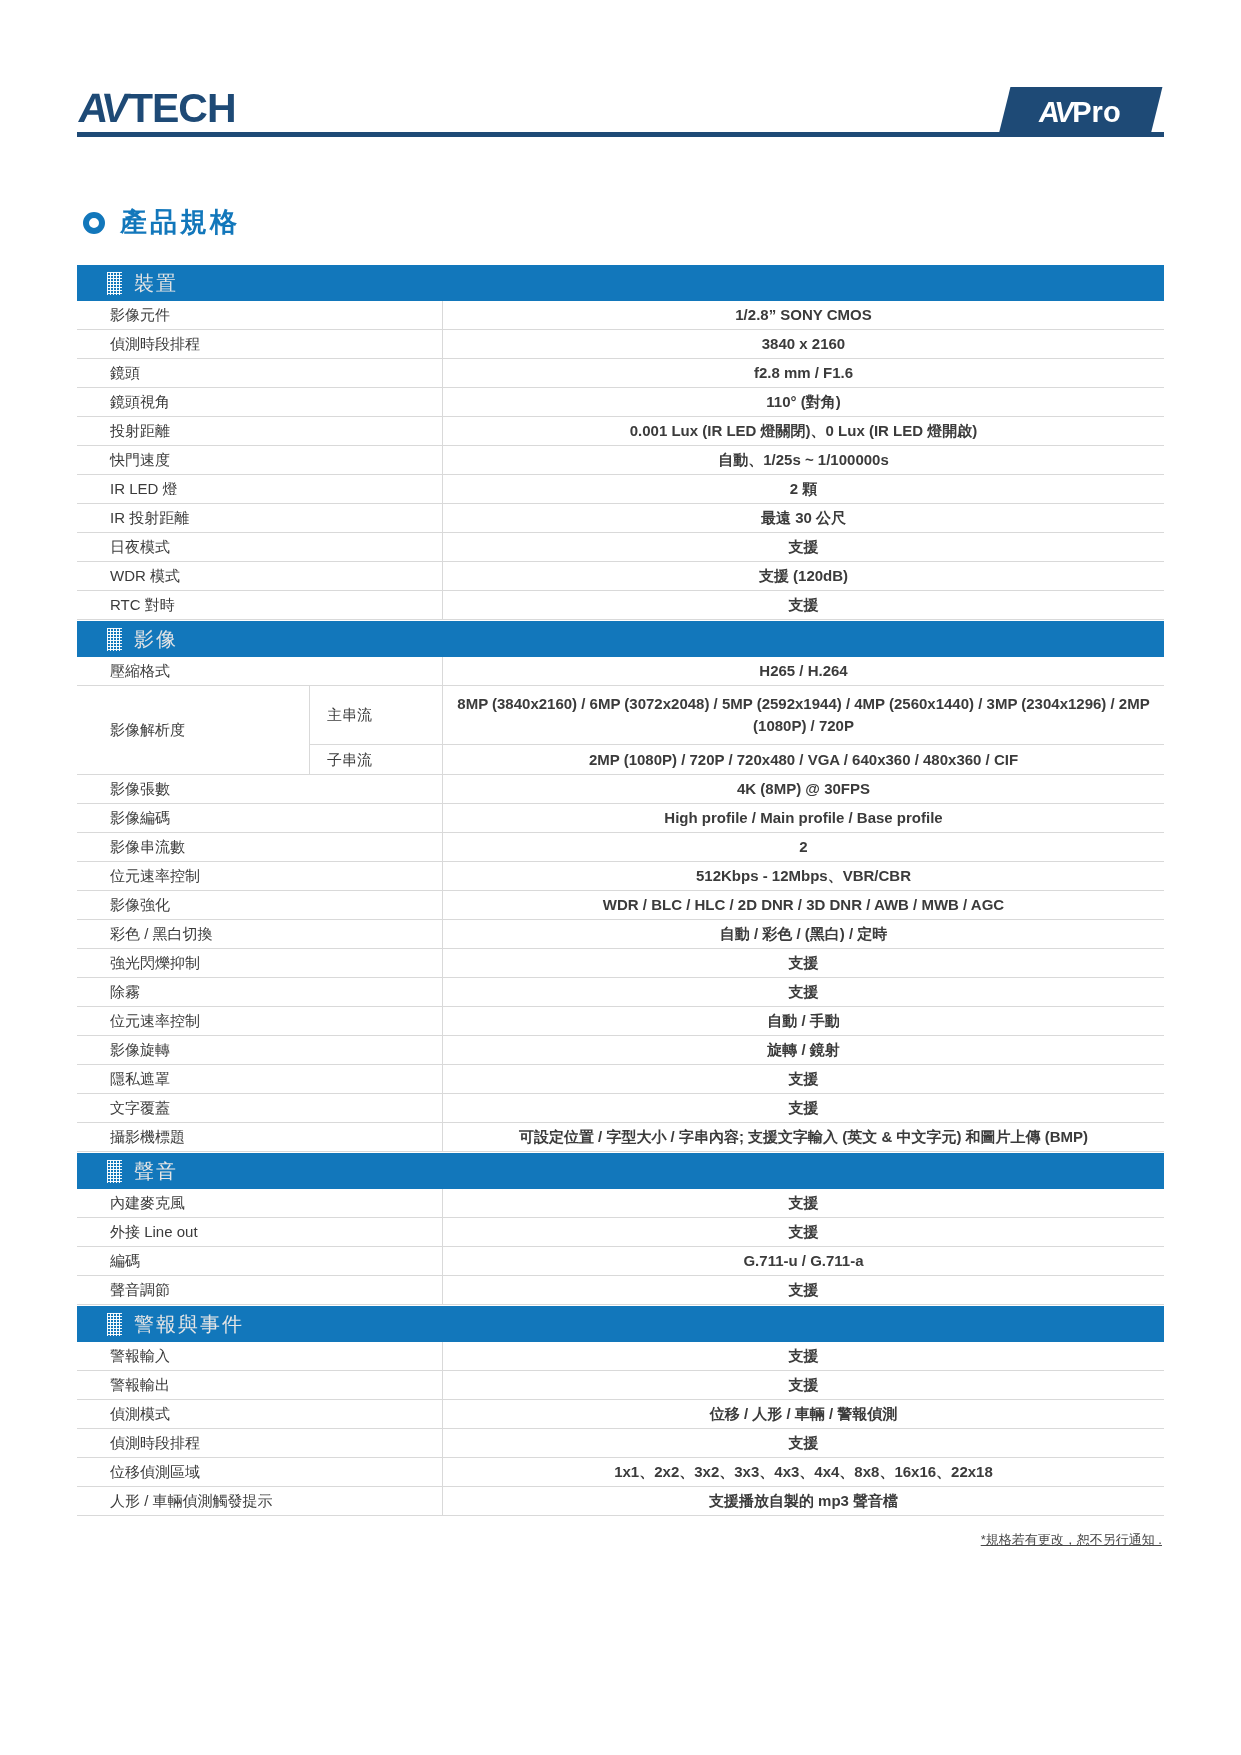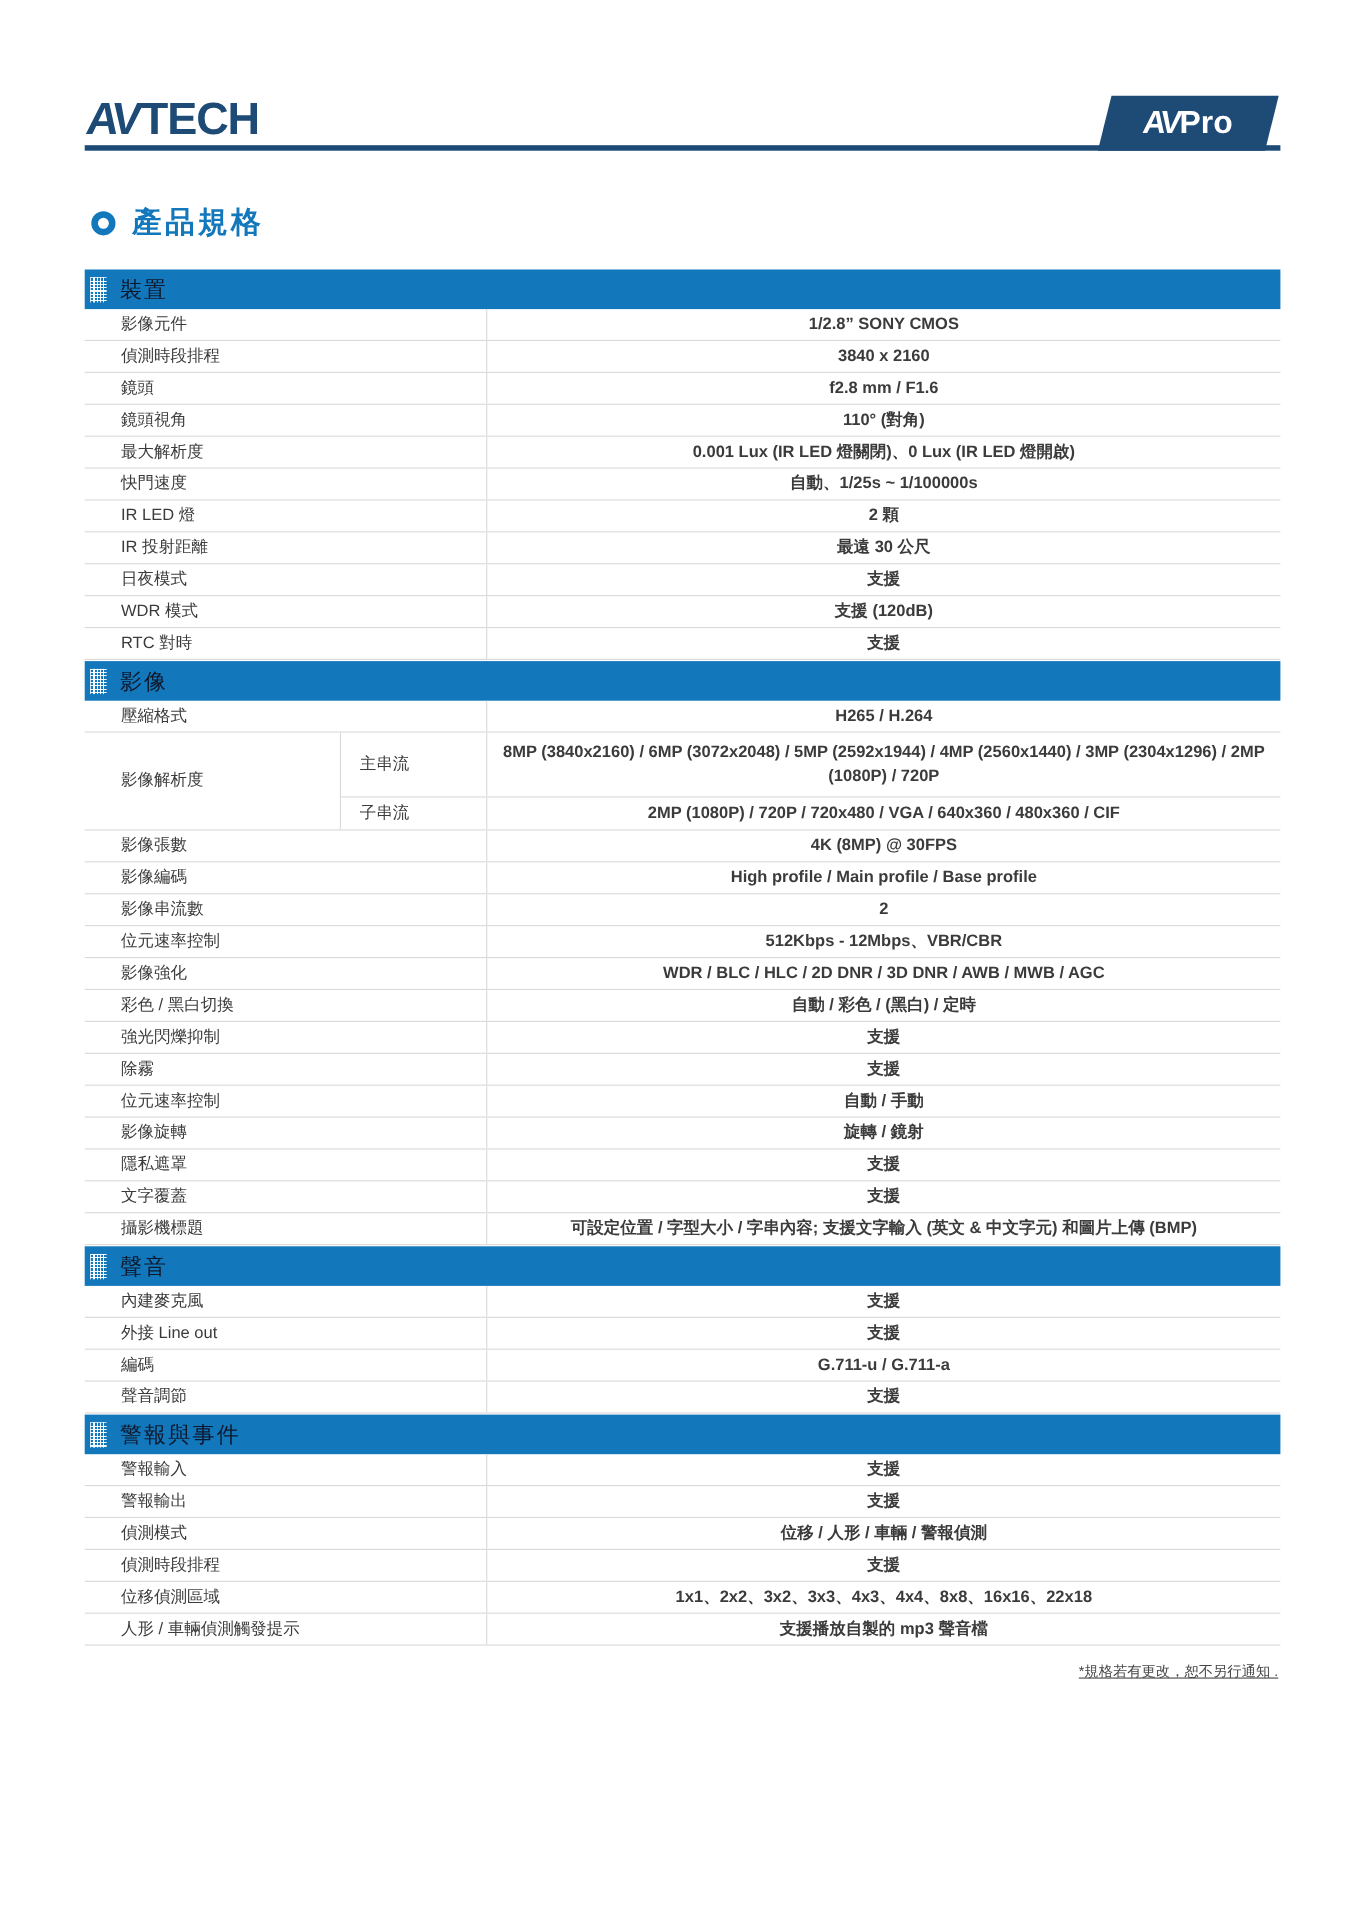--- a/index.html
+++ b/index.html
@@ -20,29 +20,29 @@
   .header-rule{position:absolute;left:0;right:0;bottom:0;height:5px;background:#1e4a76;}
   .badge{
     position:absolute;right:14px;bottom:0;width:152px;height:50px;background:#1e4a76;
     transform:skewX(-14deg);transform-origin:50% 100%;
     display:flex;align-items:center;justify-content:center;
   }
   .badge-inner{transform:skewX(14deg);color:#fff;font-size:29px;font-weight:bold;line-height:1;}
   .badge-inner .av{display:inline-block;transform:skewX(-8deg);letter-spacing:-3px;margin-right:1px;}
 
   
-  .title-row{margin-top:52px;display:flex;align-items:center;gap:15px;padding-left:6px;}
+  .title-row{margin-top:72px;display:flex;align-items:center;gap:15px;padding-left:6px;}
   .bullet{width:22px;height:22px;border-radius:50%;border:6.5px solid #1277bb;box-sizing:border-box;background:#fff;}
   .page-title{font-size:27px;font-weight:bold;color:#1277bb;letter-spacing:3px;line-height:1;}
 
   
   .spec{margin-top:29px;}
   .section-bar{
-    height:36px;background:#1277bb;color:#0f172a;display:flex;align-items:center;
-    padding-left:5px;gap:12px;margin-top:1px;
+    height:36px;background:#1277bb;color:#e5e5e5;display:flex;align-items:center;
+    padding-left:30px;gap:12px;margin-top:1px;
   }
   .section-icon{
     width:15px;height:23px;flex:0 0 auto;
     background-image:
       repeating-linear-gradient(to bottom, rgba(255,255,255,.95) 0 1px, rgba(255,255,255,0) 1px 3px),
       repeating-linear-gradient(to right, rgba(255,255,255,.95) 0 1px, rgba(255,255,255,0) 1px 3px);
   }
   .section-title{font-size:20px;letter-spacing:2px;}
 
   .row{display:flex;align-items:stretch;min-height:29px;border-bottom:1px solid #d9d9d9;box-sizing:border-box;}
@@ -104,21 +104,21 @@
       </div>
       <div class="row">
         <div class="cell label">鏡頭</div>
         <div class="cell value">f2.8 mm / F1.6</div>
       </div>
       <div class="row">
         <div class="cell label">鏡頭視角</div>
         <div class="cell value">110° (對角)</div>
       </div>
       <div class="row">
-        <div class="cell label">最大解析度</div>
+        <div class="cell label">投射距離</div>
         <div class="cell value">0.001 Lux (IR LED 燈關閉)、0 Lux (IR LED 燈開啟)</div>
       </div>
       <div class="row">
         <div class="cell label">快門速度</div>
         <div class="cell value">自動、1/25s ~ 1/100000s</div>
       </div>
       <div class="row">
         <div class="cell label">IR LED 燈</div>
         <div class="cell value">2 顆</div>
       </div>

